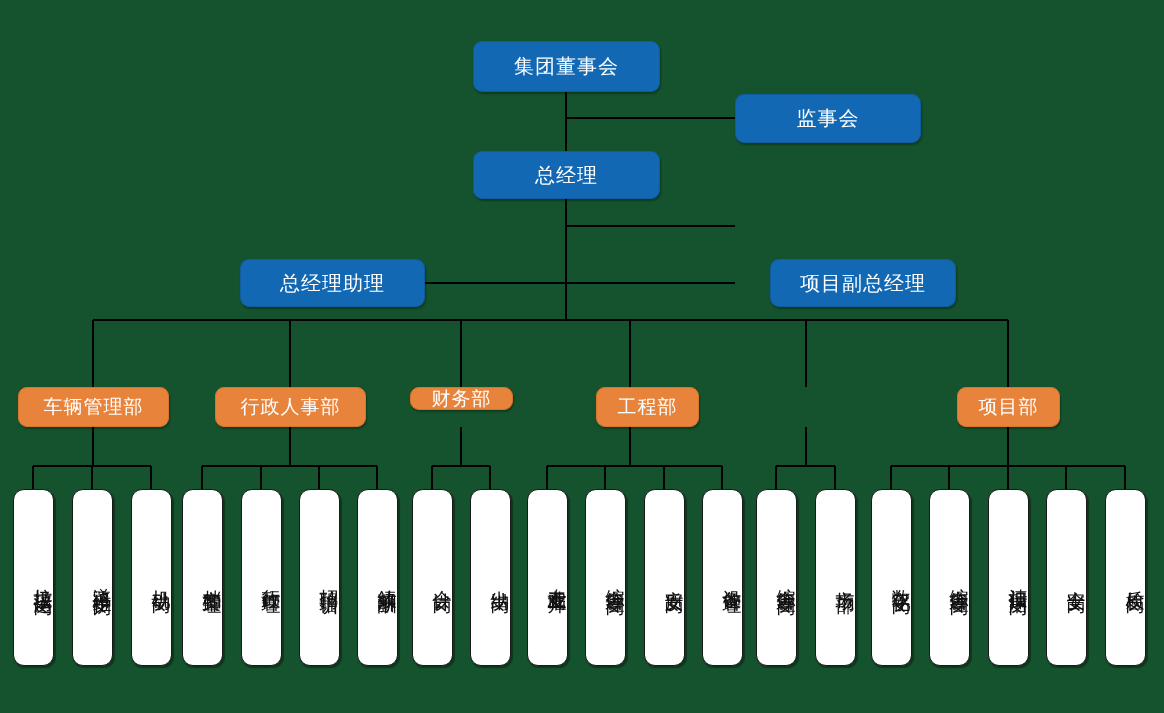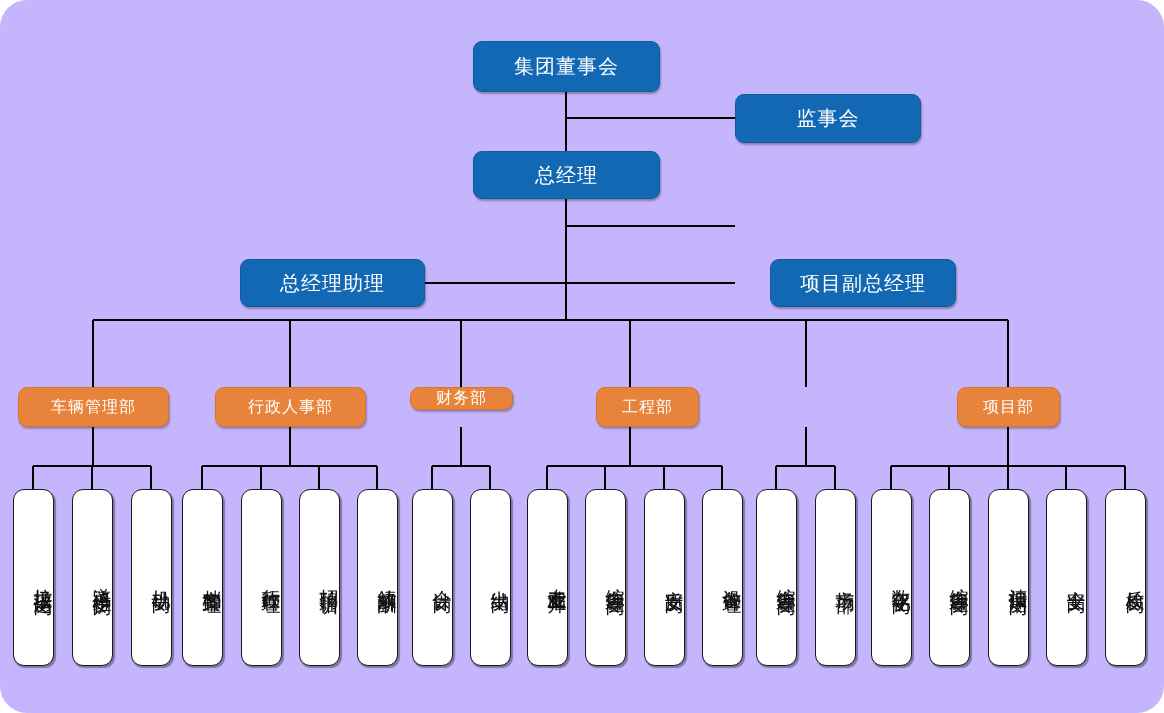--- a/index.html
+++ b/index.html
@@ -1,17 +1,17 @@
 <!DOCTYPE html>
 <html><head>
 <meta charset="utf-8">
 <style>
   html,body{margin:0;padding:0;background:#ffffff;}
   body{width:1164px;height:713px;font-family:"Liberation Sans","DejaVu Sans",sans-serif;}
-  #org-chart{position:relative;width:1164px;height:713px;overflow:hidden;background:#c4b5fd;border-radius:27px;}
+  #org-chart{position:relative;width:1164px;height:713px;overflow:hidden;background:#14532d;}
   #connectors{position:absolute;left:0;top:0;width:1164px;height:713px;}
 
   .node{position:absolute;box-sizing:border-box;display:flex;align-items:center;justify-content:center;}
 
   
   .blue{
     background:#1268B3;
     color:#ffffff;
     border-radius:9px;
     border:1px solid #0F5C9E;
@@ -20,21 +20,21 @@
     letter-spacing:1px;
     font-weight:normal;
   }
   
   .orange{
     background:#E8833C;
     color:#ffffff;
     border-radius:9px;
     border:1px solid #D9742C;
     box-shadow:1px 2px 2px rgba(0,0,0,0.28);
-    font-size:16px;
+    font-size:19px;
     letter-spacing:1px;
   }
   
   .leaf{
     background:#ffffff;
     color:#111111;
     border:1.6px solid #1a1a1a;
     border-radius:11px;
     box-shadow:1.5px 2px 1px rgba(0,0,0,0.35);
     font-size:19px;

